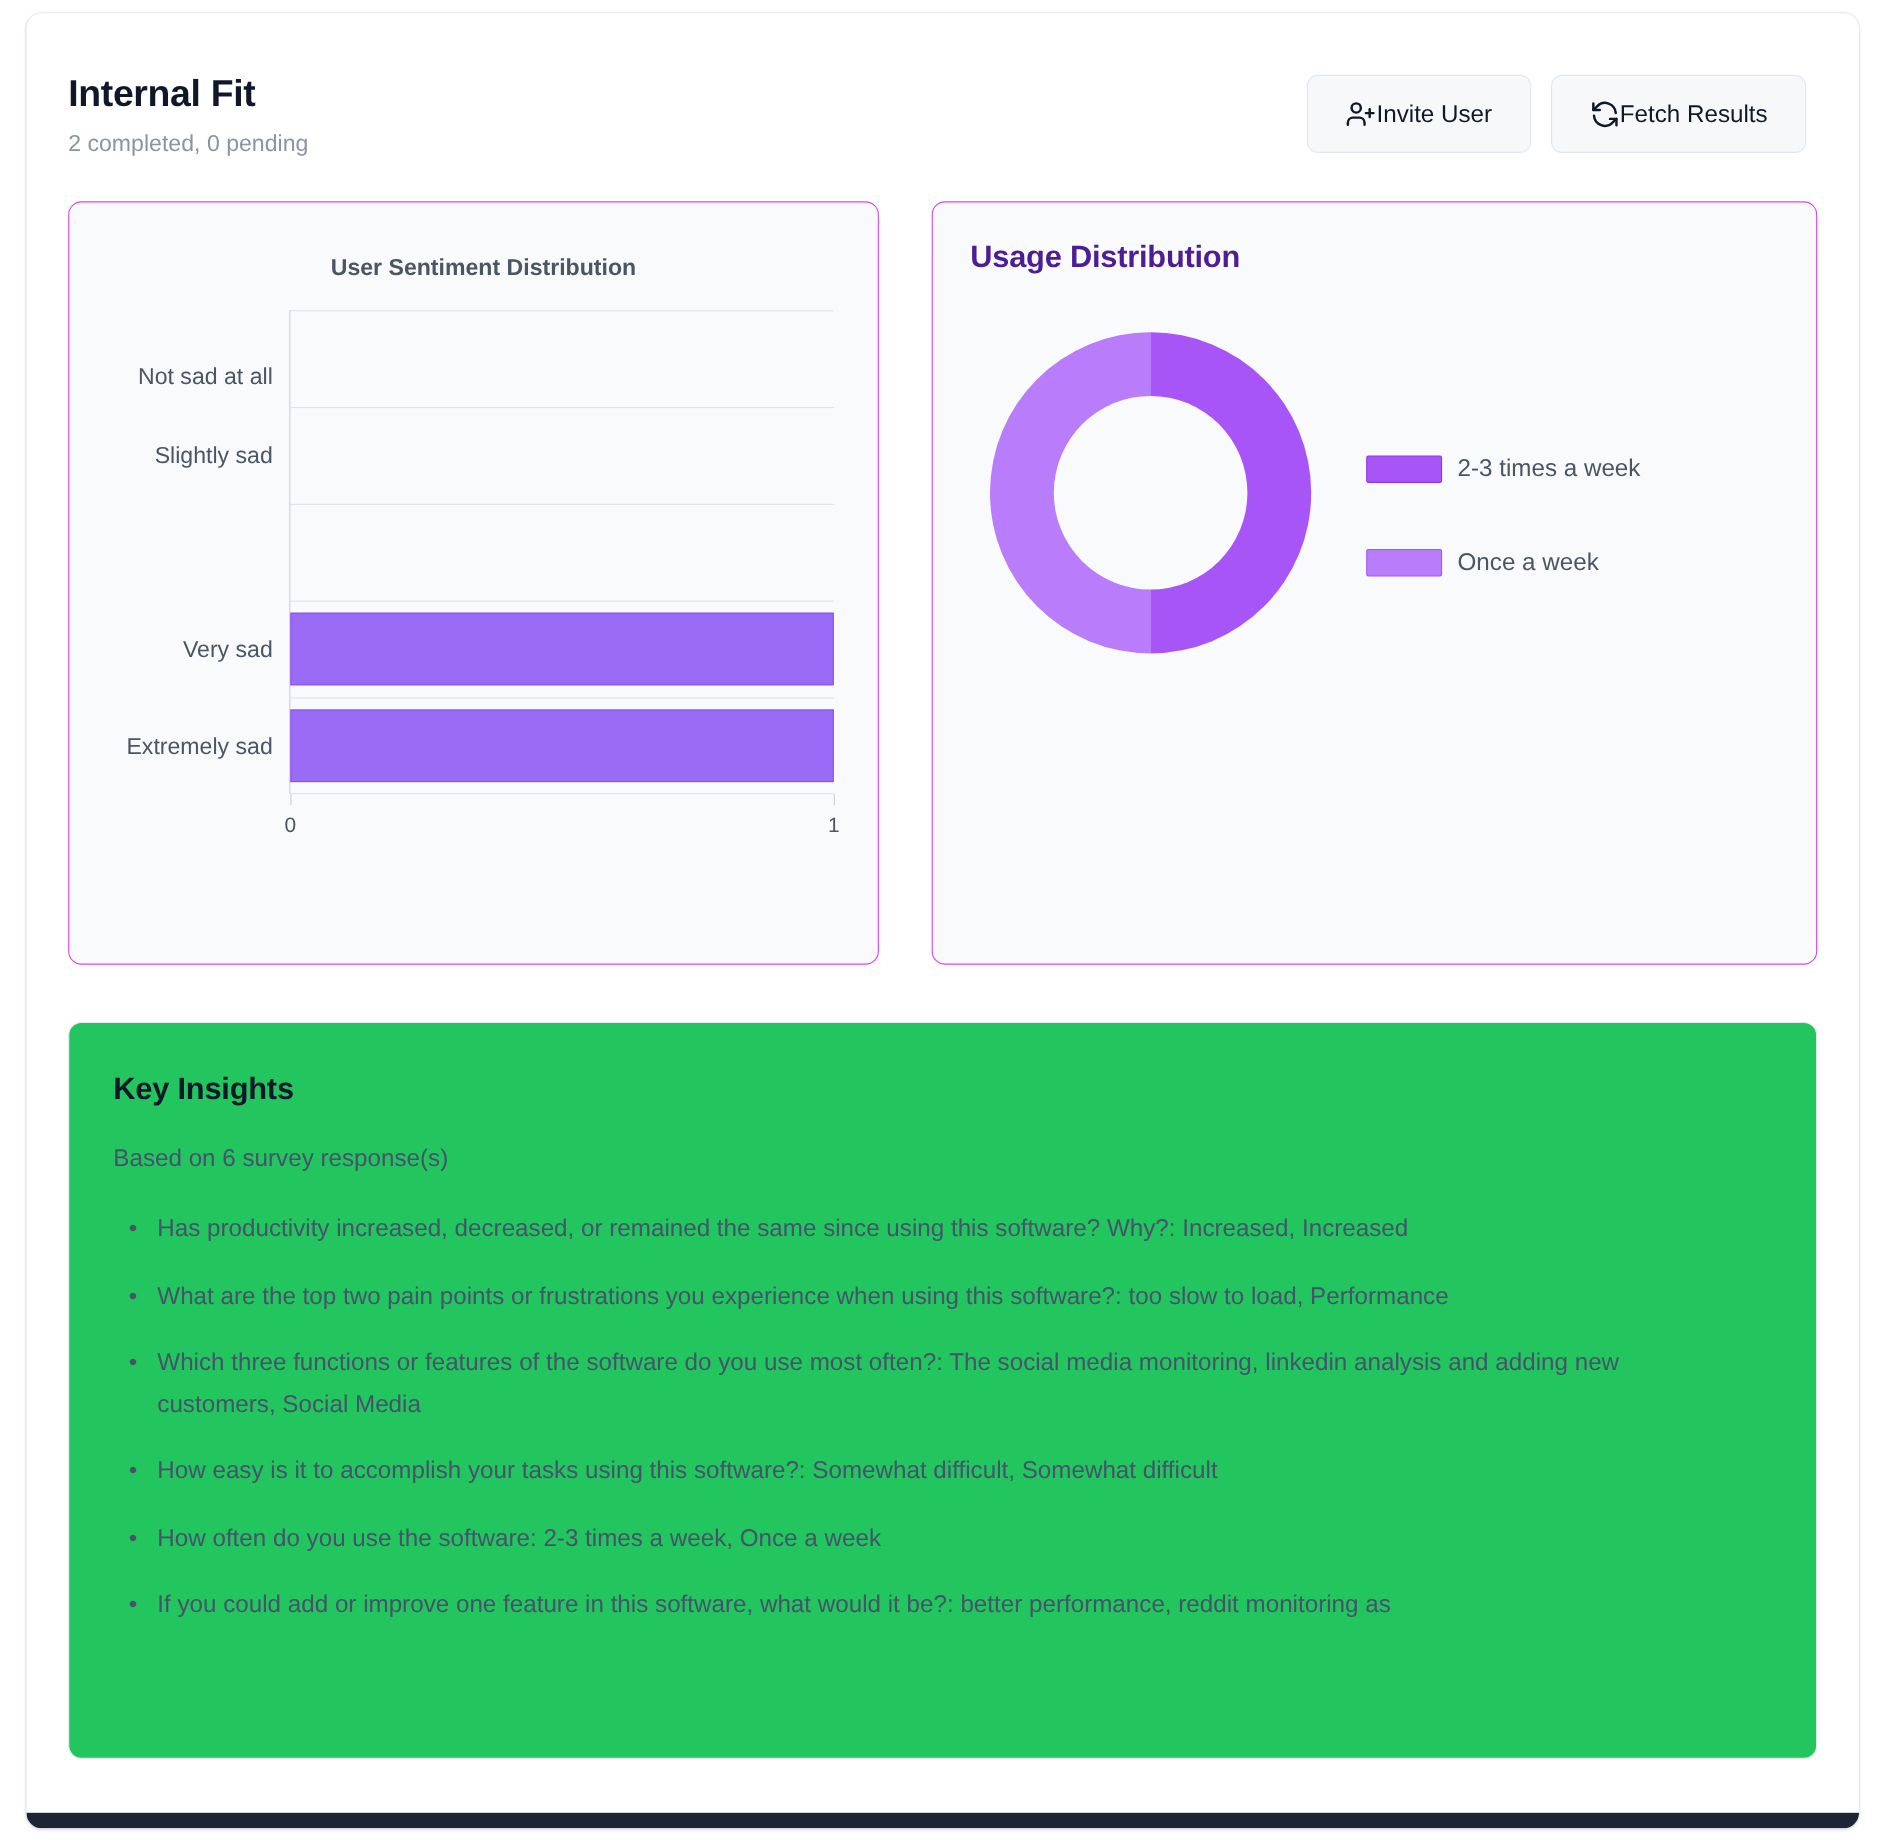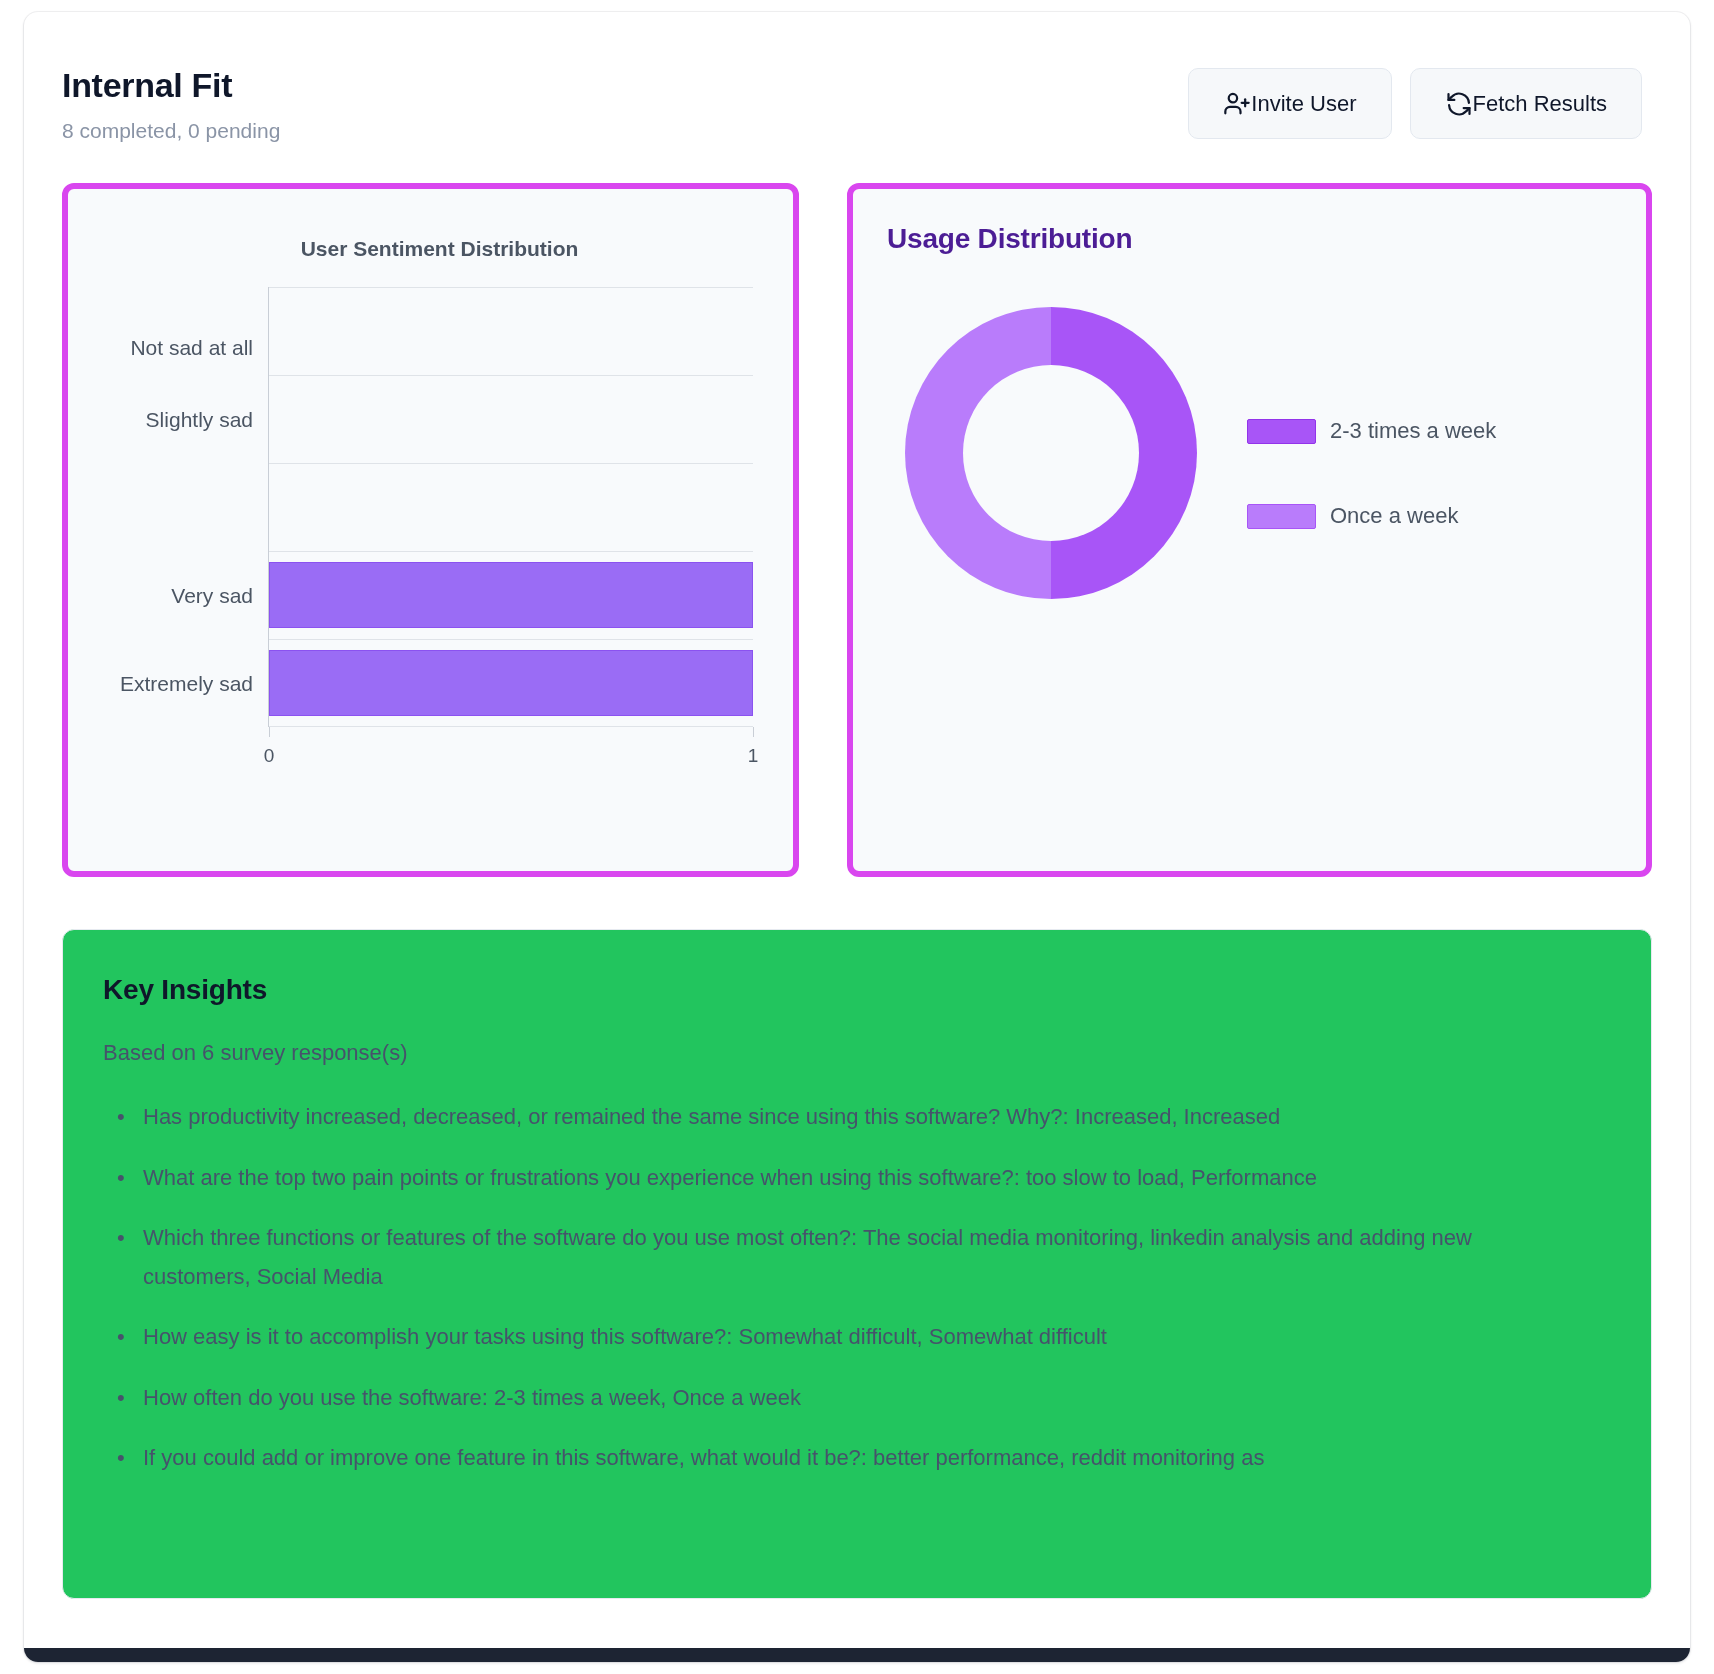--- a/index.html
+++ b/index.html
@@ -61,21 +61,21 @@
   .hdr-btn .ic { display: flex; align-items: center; }
 
   
   .charts-row {
     display: flex;
     gap: 48px;
     padding: 40px 38px 0 38px;
   }
   .chart-card {
     background: #f8fafc;
-    border: 6px solid #d946ef;
+    border: 1px solid #d946ef;
     border-radius: 12px;
     flex: 1;
     min-width: 0;
   }
   .card-left  { height: 694px; padding: 0; }
   .card-right { height: 694px; padding: 34px 34px 0 34px; }
 
   
   .bar-title {
     text-align: center;
@@ -229,21 +229,21 @@
   }
 </style>
 </head>
 <body>
 
 <div class="app-frame">
 
   <div class="page-header">
     <div class="title-block">
       <div class="page-title">Internal Fit</div>
-      <div class="page-subtitle">8 completed, 0 pending</div>
+      <div class="page-subtitle">2 completed, 0 pending</div>
     </div>
 
     <div class="header-actions">
       <button class="hdr-btn">
         <span class="ic">
           <svg width="28" height="28" viewBox="0 0 24 24" fill="none" stroke="#0f172a" stroke-width="1.9" stroke-linecap="round" stroke-linejoin="round">
             <path d="M15 20v-1.5a4 4 0 0 0-4-4H6a4 4 0 0 0-4 4V20"></path>
             <circle cx="8.5" cy="7" r="3.6"></circle>
             <line x1="19" y1="8" x2="19" y2="14"></line>
             <line x1="16" y1="11" x2="22" y2="11"></line>

